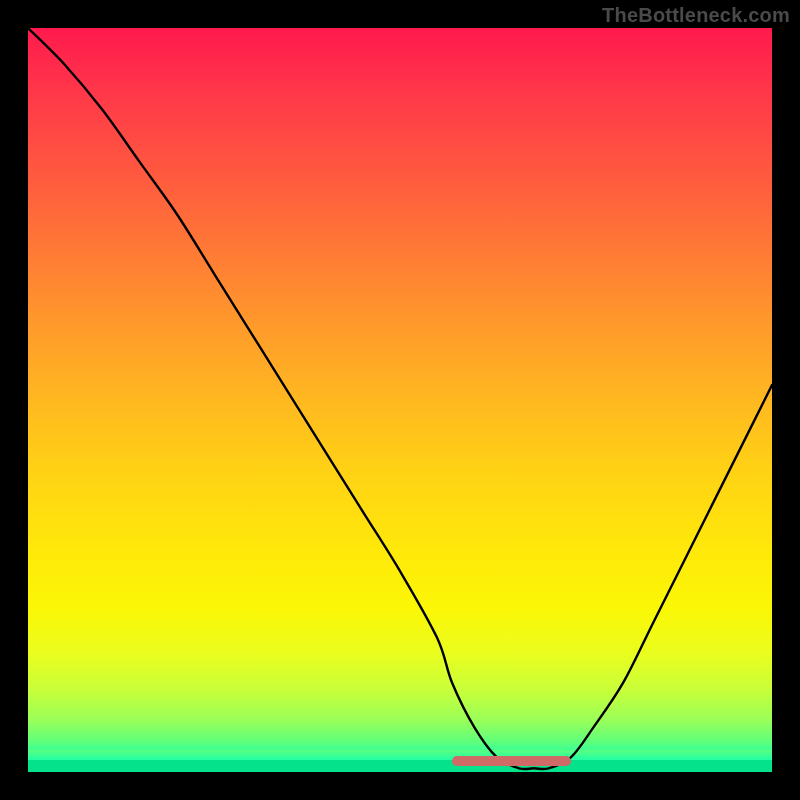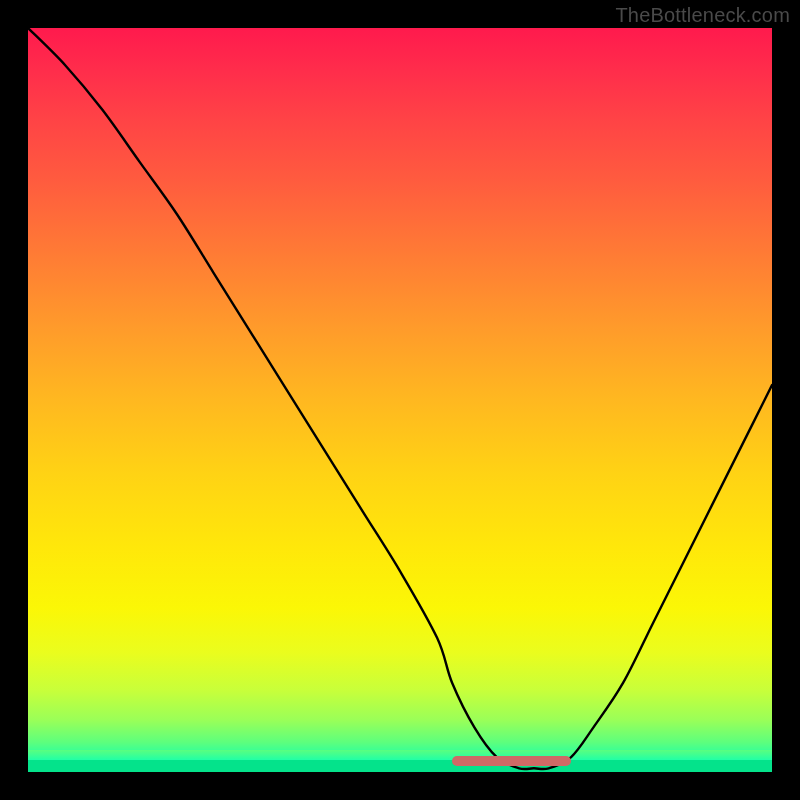--- a/index.html
+++ b/index.html
@@ -16,21 +16,21 @@
     width: 800px;
     height: 800px;
     background: #000;
   }
   .watermark {
     position: absolute;
     top: 4px;
     right: 10px;
     color: #4a4a4a;
     font-size: 20px;
-    font-weight: 400;
+    font-weight: 700;
     letter-spacing: 0.2px;
     z-index: 5;
     text-align: right;
   }
   .plot-area {
     position: absolute;
     left: 28px;
     top: 28px;
     width: 744px;
     height: 744px;

